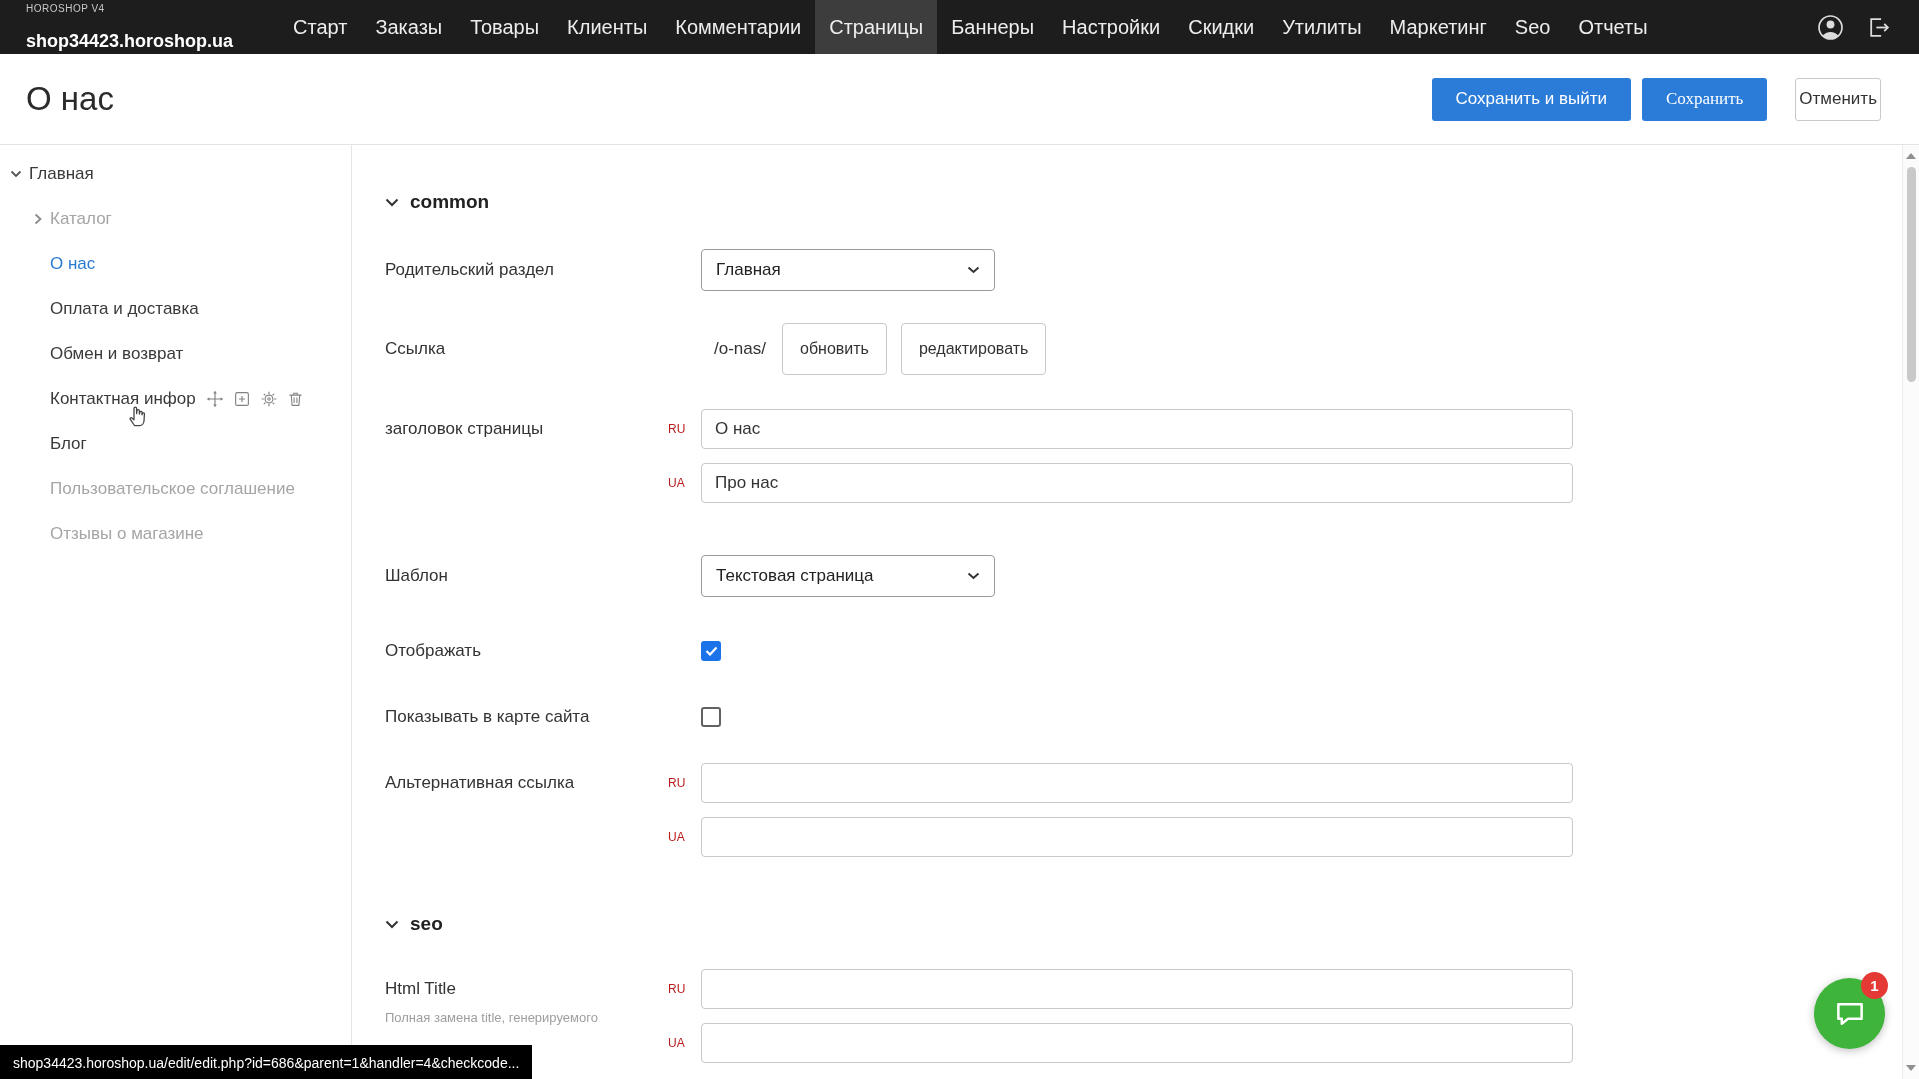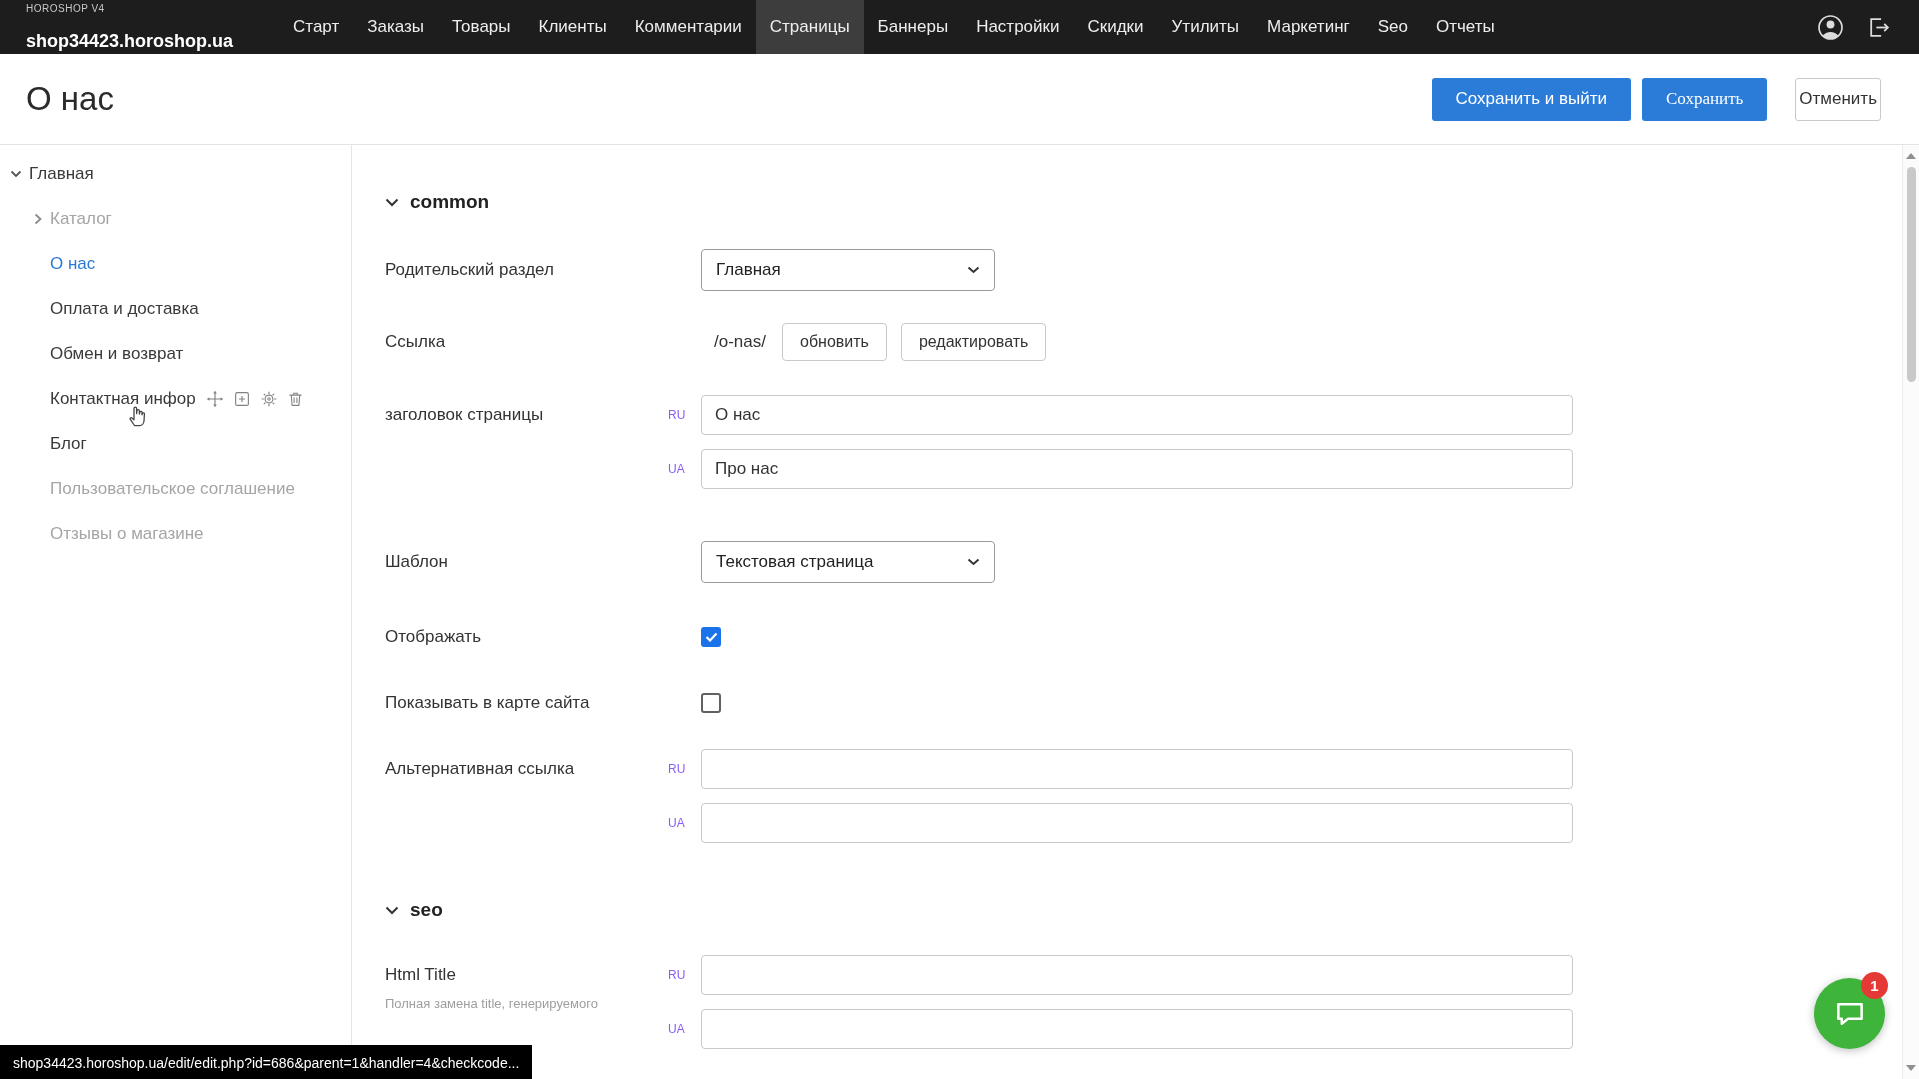--- a/index.html
+++ b/index.html
@@ -8,21 +8,21 @@
     width:1919px; height:1079px; overflow:hidden; position:relative;
     font-family:"Liberation Sans","DejaVu Sans",sans-serif; background:#fff; color:#333;
   }
 
   
   .topbar { height:54px; background:#1d1d1d; display:flex; align-items:center; }
   .brand { padding-left:26px; line-height:1.1; cursor:pointer; flex-shrink:0; }
   .brand-small { font-size:10px; color:#c9c9c9; letter-spacing:.5px; }
   .brand-domain { font-size:18px; font-weight:bold; color:#fff; margin-top:18px; }
   .topnav { display:flex; height:100%; margin-left:46px; }
-  .nav-item { padding:0 14px; line-height:54px; font-size:17px; color:#ededed; cursor:pointer; white-space:nowrap; }
+  .nav-item { padding:0 14px; line-height:54px; font-size:20px; color:#ededed; cursor:pointer; white-space:nowrap; }
   .nav-item.active { background:#3d3d3d; }
   .topbar-icons { margin-left:auto; display:flex; align-items:center; gap:22px; padding-right:28px; }
   .tb-icon { display:flex; cursor:pointer; }
 
   
   .page-header { height:90px; display:flex; align-items:center; padding:0 38px 0 26px; background:#fff; }
   .page-header h1 { font-size:33px; font-weight:400; color:#2b2b2b; margin:0; }
   .header-actions { margin-left:auto; display:flex; align-items:center; }
   .btn { height:43px; border-radius:3px; font-size:17px; font-family:inherit; cursor:pointer; }
   .btn-primary { background:#2b7cd9; color:#fff; border:none; padding:0 24px; }
@@ -56,24 +56,24 @@
   .flabel-block { width:316px; flex-shrink:0; }
   .flabel-block .main-label { font-size:17px; color:#333; line-height:40px; }
   .hint { font-size:13px; color:#9e9e9e; margin-top:1px; line-height:1.25; }
 
   .selectbox { width:294px; height:42px; border:1px solid #9a9a9a; border-radius:4px; background:#fff;
     display:flex; align-items:center; justify-content:space-between; padding:0 14px; font-size:17px; color:#222; cursor:pointer; }
   .text-input { width:872px; height:40px; border:1px solid #c9c9c9; border-radius:4px; padding:0 13px;
     font-size:17px; color:#333; font-family:inherit; background:#fff; }
   .lang-wrap { position:relative; }
   .lang-wrap + .lang-wrap { margin-top:14px; }
-  .lang-tag { position:absolute; left:-33px; top:50%; transform:translateY(-50%); font-size:12px; color:#8b5cf6; }
+  .lang-tag { position:absolute; left:-33px; top:50%; transform:translateY(-50%); font-size:12px; color:#b91c1c; }
 
   .link-path { font-size:17px; color:#333; padding-left:13px; margin-right:16px; }
-  .btn-small { height:38px; background:#fff; border:1px solid #c9c9c9; border-radius:4px; font-size:16px; color:#333;
+  .btn-small { height:52px; background:#fff; border:1px solid #c9c9c9; border-radius:4px; font-size:16px; color:#333;
     padding:0 17px; font-family:inherit; cursor:pointer; }
   .btn-small + .btn-small { margin-left:14px; }
 
   .checkbox { width:20px; height:20px; border-radius:3px; cursor:pointer; }
   .checkbox.checked { background:#1a73e8; display:flex; align-items:center; justify-content:center; }
   .checkbox.unchecked { background:#fff; border:2px solid #616161; }
 
   .row-parent   { margin-top:36px; }
   .row-link     { margin-top:32px; }
   .row-title    { margin-top:34px; }

